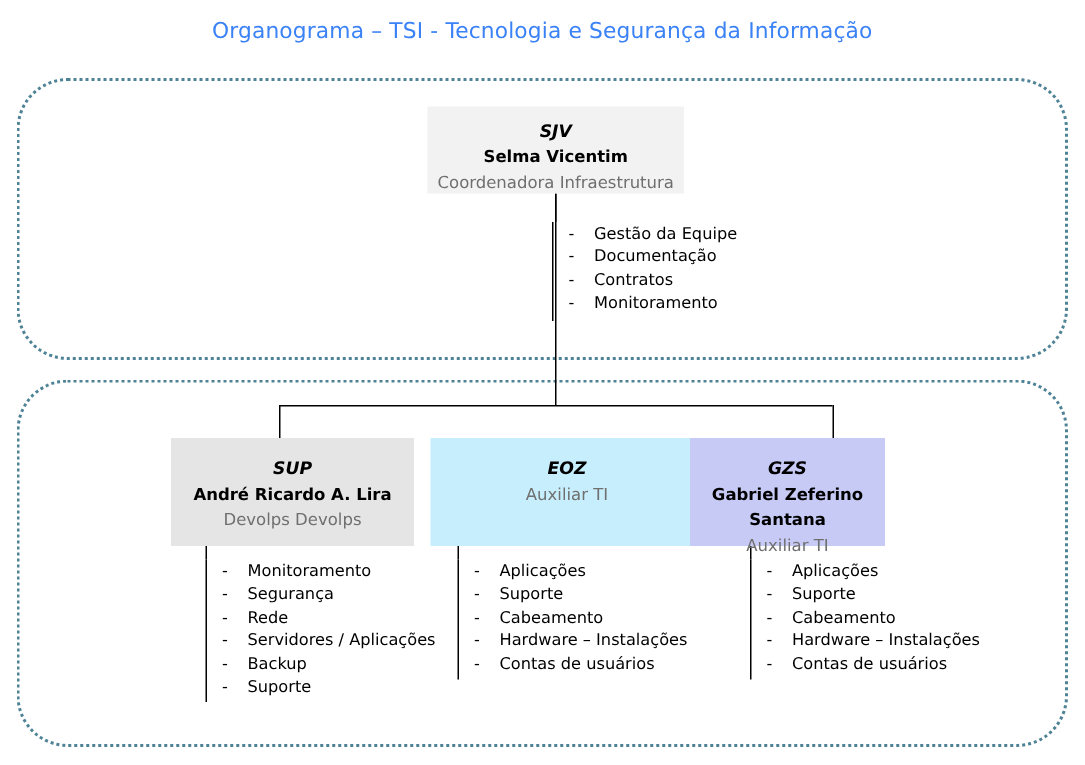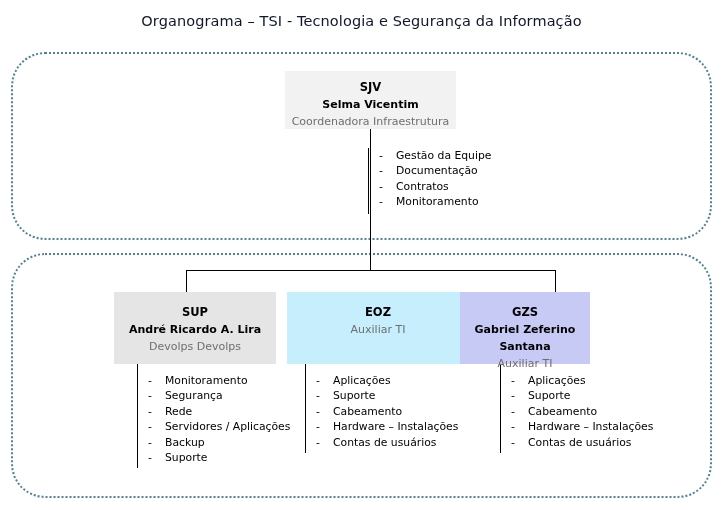--- a/index.html
+++ b/index.html
@@ -17,21 +17,21 @@
   }
 
   
   .chart-title {
     position: absolute;
     left: 0;
     top: 13px;
     width: 723px;
     text-align: center;
     font-size: 14.5px;
-    color: #0f172a;
+    color: #3b82f6;
     letter-spacing: 0.1px;
   }
 
   
   .group-box {
     position: absolute;
     border: 2px dotted #4e8295;
     border-radius: 34px;
     box-sizing: border-box;
     background: transparent;
@@ -61,20 +61,21 @@
   .node {
     position: absolute;
     box-sizing: border-box;
     text-align: center;
     padding-top: 8px;
   }
   .node .code {
     font-size: 11.5px;
     font-weight: bold;
     line-height: 17px;
+    font-style: italic;
   }
   .node .person {
     font-size: 11px;
     font-weight: bold;
     line-height: 17px;
   }
   .node .role {
     font-size: 11px;
     color: #6f6f6f;
     line-height: 17px;

